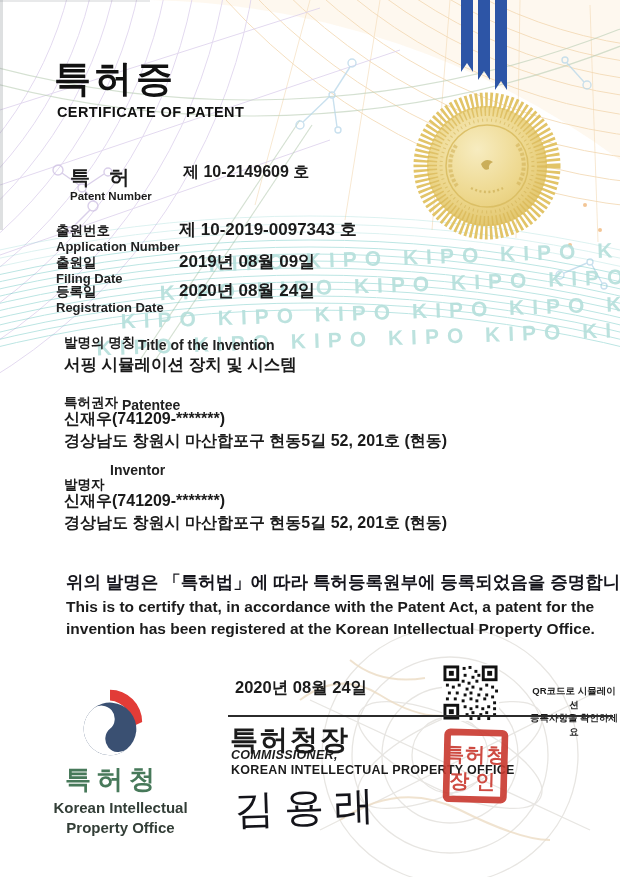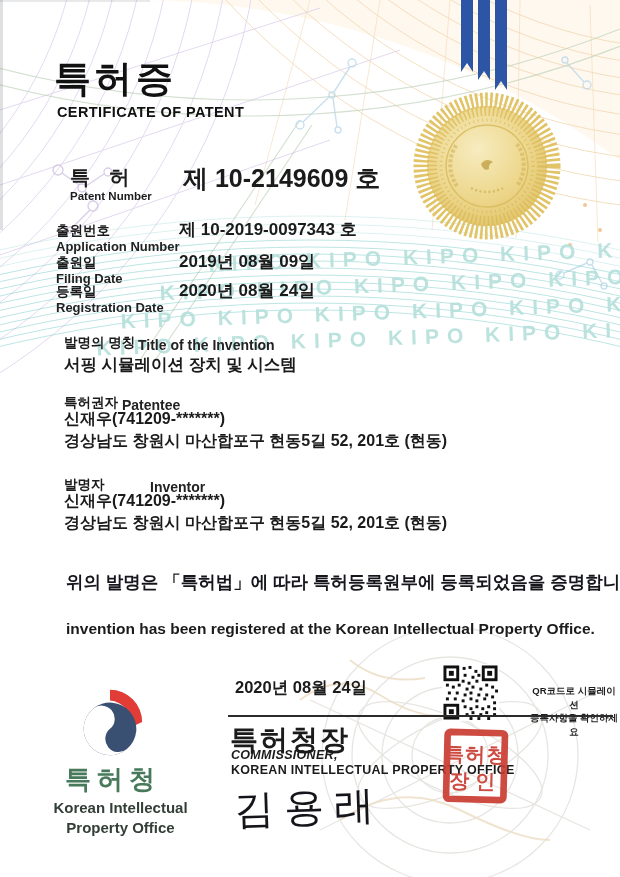--- a/index.html
+++ b/index.html
@@ -8,37 +8,37 @@
     font-family:"Liberation Sans","DejaVu Sans",sans-serif;color:#1b1b1b;margin:0 auto;
   }
   .abs{position:absolute;white-space:nowrap;}
   .bg{position:absolute;left:0;top:0;width:620px;height:877px;}
   
   .title-ko{left:54px;top:54px;font-size:37px;font-weight:800;letter-spacing:4px;color:#111;}
   .title-en{left:57px;top:104px;font-size:14.5px;font-weight:700;letter-spacing:.4px;color:#111;}
   
   .pat-label{left:70px;top:164px;font-size:20px;font-weight:800;letter-spacing:7px;}
   .pat-sub{left:70px;top:190px;font-size:11.5px;font-weight:700;}
-  .pat-value{left:183px;top:162px;font-size:25px;font-weight:800;}
+  .pat-value{left:183px;top:162px;font-size:16px;font-weight:800;}
   
   .f-label{font-size:13.5px;font-weight:800;}
   .f-sub{font-size:13px;font-weight:700;color:#222;}
   .f-value{font-size:17px;font-weight:800;}
   .app-label{left:56px;top:222px;} .app-sub{left:56px;top:239px;} .app-value{left:179px;top:218px;}
   .fil-label{left:56px;top:254px;} .fil-sub{left:56px;top:271px;} .fil-value{left:179px;top:250px;}
   .reg-label{left:56px;top:283px;} .reg-sub{left:56px;top:300px;} .reg-value{left:179px;top:279px;}
   
   .sec-label{font-size:13.5px;font-weight:800;}
   .sec-sub{font-size:14px;font-weight:700;color:#222;}
   .inv-label{left:64px;top:334px;} .inv-sub{left:138px;top:337px;}
   .inv-title{left:64px;top:354px;font-size:16.5px;font-weight:800;}
   .ptee-label{left:64px;top:394px;} .ptee-sub{left:122px;top:397px;}
   .ptee-name{left:64px;top:409px;font-size:16px;font-weight:800;}
   .ptee-addr{left:64px;top:431px;font-size:16px;font-weight:800;}
-  .invr-label{left:64px;top:476px;} .invr-sub{left:110px;top:479px;margin-left:40px;}
+  .invr-label{left:64px;top:476px;} .invr-sub{left:110px;top:462px;}
   .invr-name{left:64px;top:491px;font-size:16px;font-weight:800;}
   .invr-addr{left:64px;top:513px;font-size:16px;font-weight:800;}
   
   .cert-ko{left:66px;top:570px;font-size:17.5px;font-weight:800;color:#15151c;}
   .cert-en1{left:66px;top:598px;font-size:15.5px;font-weight:800;}
   .cert-en2{left:66px;top:620px;font-size:15.5px;font-weight:800;}
   
   .issue-date{left:235px;top:677px;font-size:16.5px;font-weight:800;}
   .qr{left:442px;top:664px;}
   .qr-note{left:528px;top:684px;width:92px;font-size:9.5px;font-weight:800;line-height:13.5px;text-align:center;white-space:normal;color:#1d1d1d;}
@@ -236,20 +236,21 @@
   <div class="abs sec-sub ptee-sub">Patentee</div>
   <div class="abs ptee-name">신재우(741209-*******)</div>
   <div class="abs ptee-addr">경상남도 창원시 마산합포구 현동5길 52, 201호 (현동)</div>
 
   <div class="abs sec-label invr-label">발명자</div>
   <div class="abs sec-sub invr-sub">Inventor</div>
   <div class="abs invr-name">신재우(741209-*******)</div>
   <div class="abs invr-addr">경상남도 창원시 마산합포구 현동5길 52, 201호 (현동)</div>
 
   <div class="abs cert-ko">위의 발명은 「특허법」에 따라 특허등록원부에 등록되었음을 증명합니다.</div>
+  <div class="abs cert-en1">This is to certify that, in accordance with the Patent Act, a patent for the</div>
   <div class="abs cert-en2">invention has been registered at the Korean Intellectual Property Office.</div>
 
   <div class="abs issue-date">2020년 08월 24일</div>
   <svg class="abs qr" width="57" height="57" viewBox="0 0 58 58">
     <rect x="0" y="0" width="58" height="58" fill="#ffffff"></rect>
     <g fill="none" stroke="#111" stroke-width="3">
       <rect x="3" y="3" width="13" height="13"></rect>
         <rect x="42" y="3" width="13" height="13"></rect>
         <rect x="3" y="42" width="13" height="13"></rect>
     </g>

